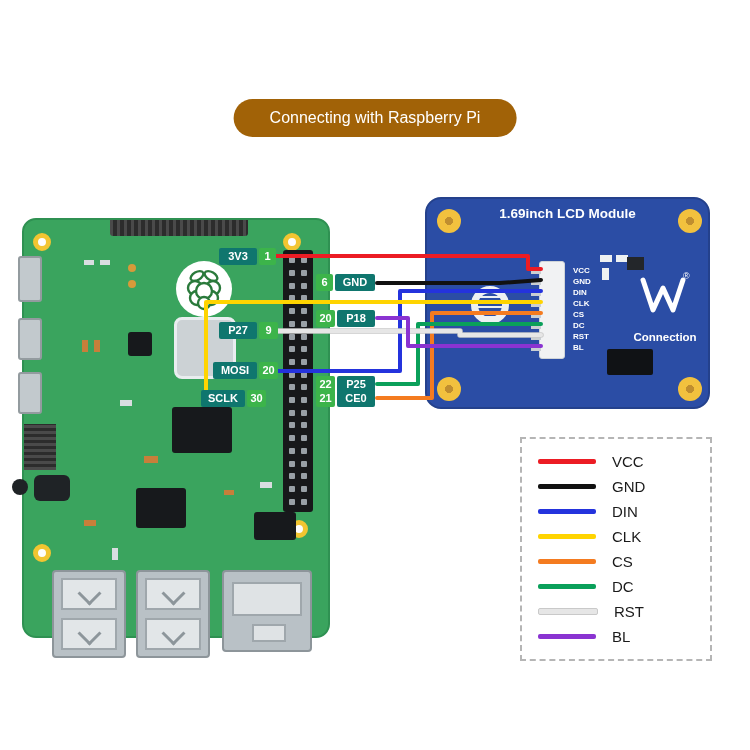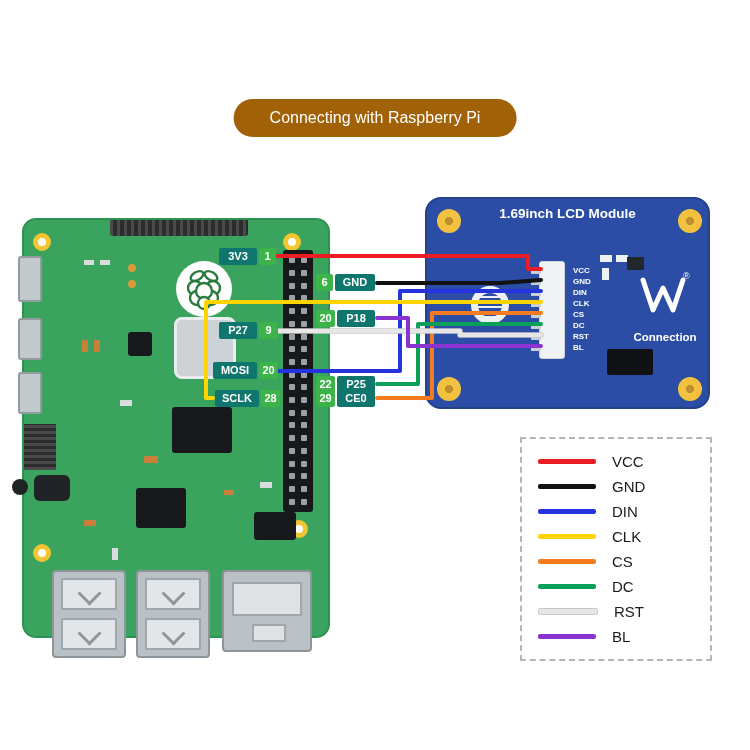--- a/index.html
+++ b/index.html
@@ -291,26 +291,26 @@
       <span class="pbox pname w38">P18</span>
     </div>
     <div class="pin-group" style="left:213px;top:362px">
       <span class="pbox pname w44">MOSI</span>
       <span class="pbox pnum w19">20</span>
     </div>
     <div class="pin-group" style="left:316px;top:376px">
       <span class="pbox pnum w19">22</span>
       <span class="pbox pname w38">P25</span>
     </div>
-    <div class="pin-group" style="left:215px;top:390px">
+    <div class="pin-group" style="left:201px;top:390px">
       <span class="pbox pname w44">SCLK</span>
-      <span class="pbox pnum w19">28</span>
+      <span class="pbox pnum w19">30</span>
     </div>
     <div class="pin-group" style="left:316px;top:390px">
-      <span class="pbox pnum w19">29</span>
+      <span class="pbox pnum w19">21</span>
       <span class="pbox pname w38">CE0</span>
     </div>
   </div>
 
   <div class="legend">
     <div class="legend-row">
       <span class="swatch" style="background: rgb(236, 28, 36);"></span>
       <span class="legend-label">VCC</span>
     </div>
     <div class="legend-row">

